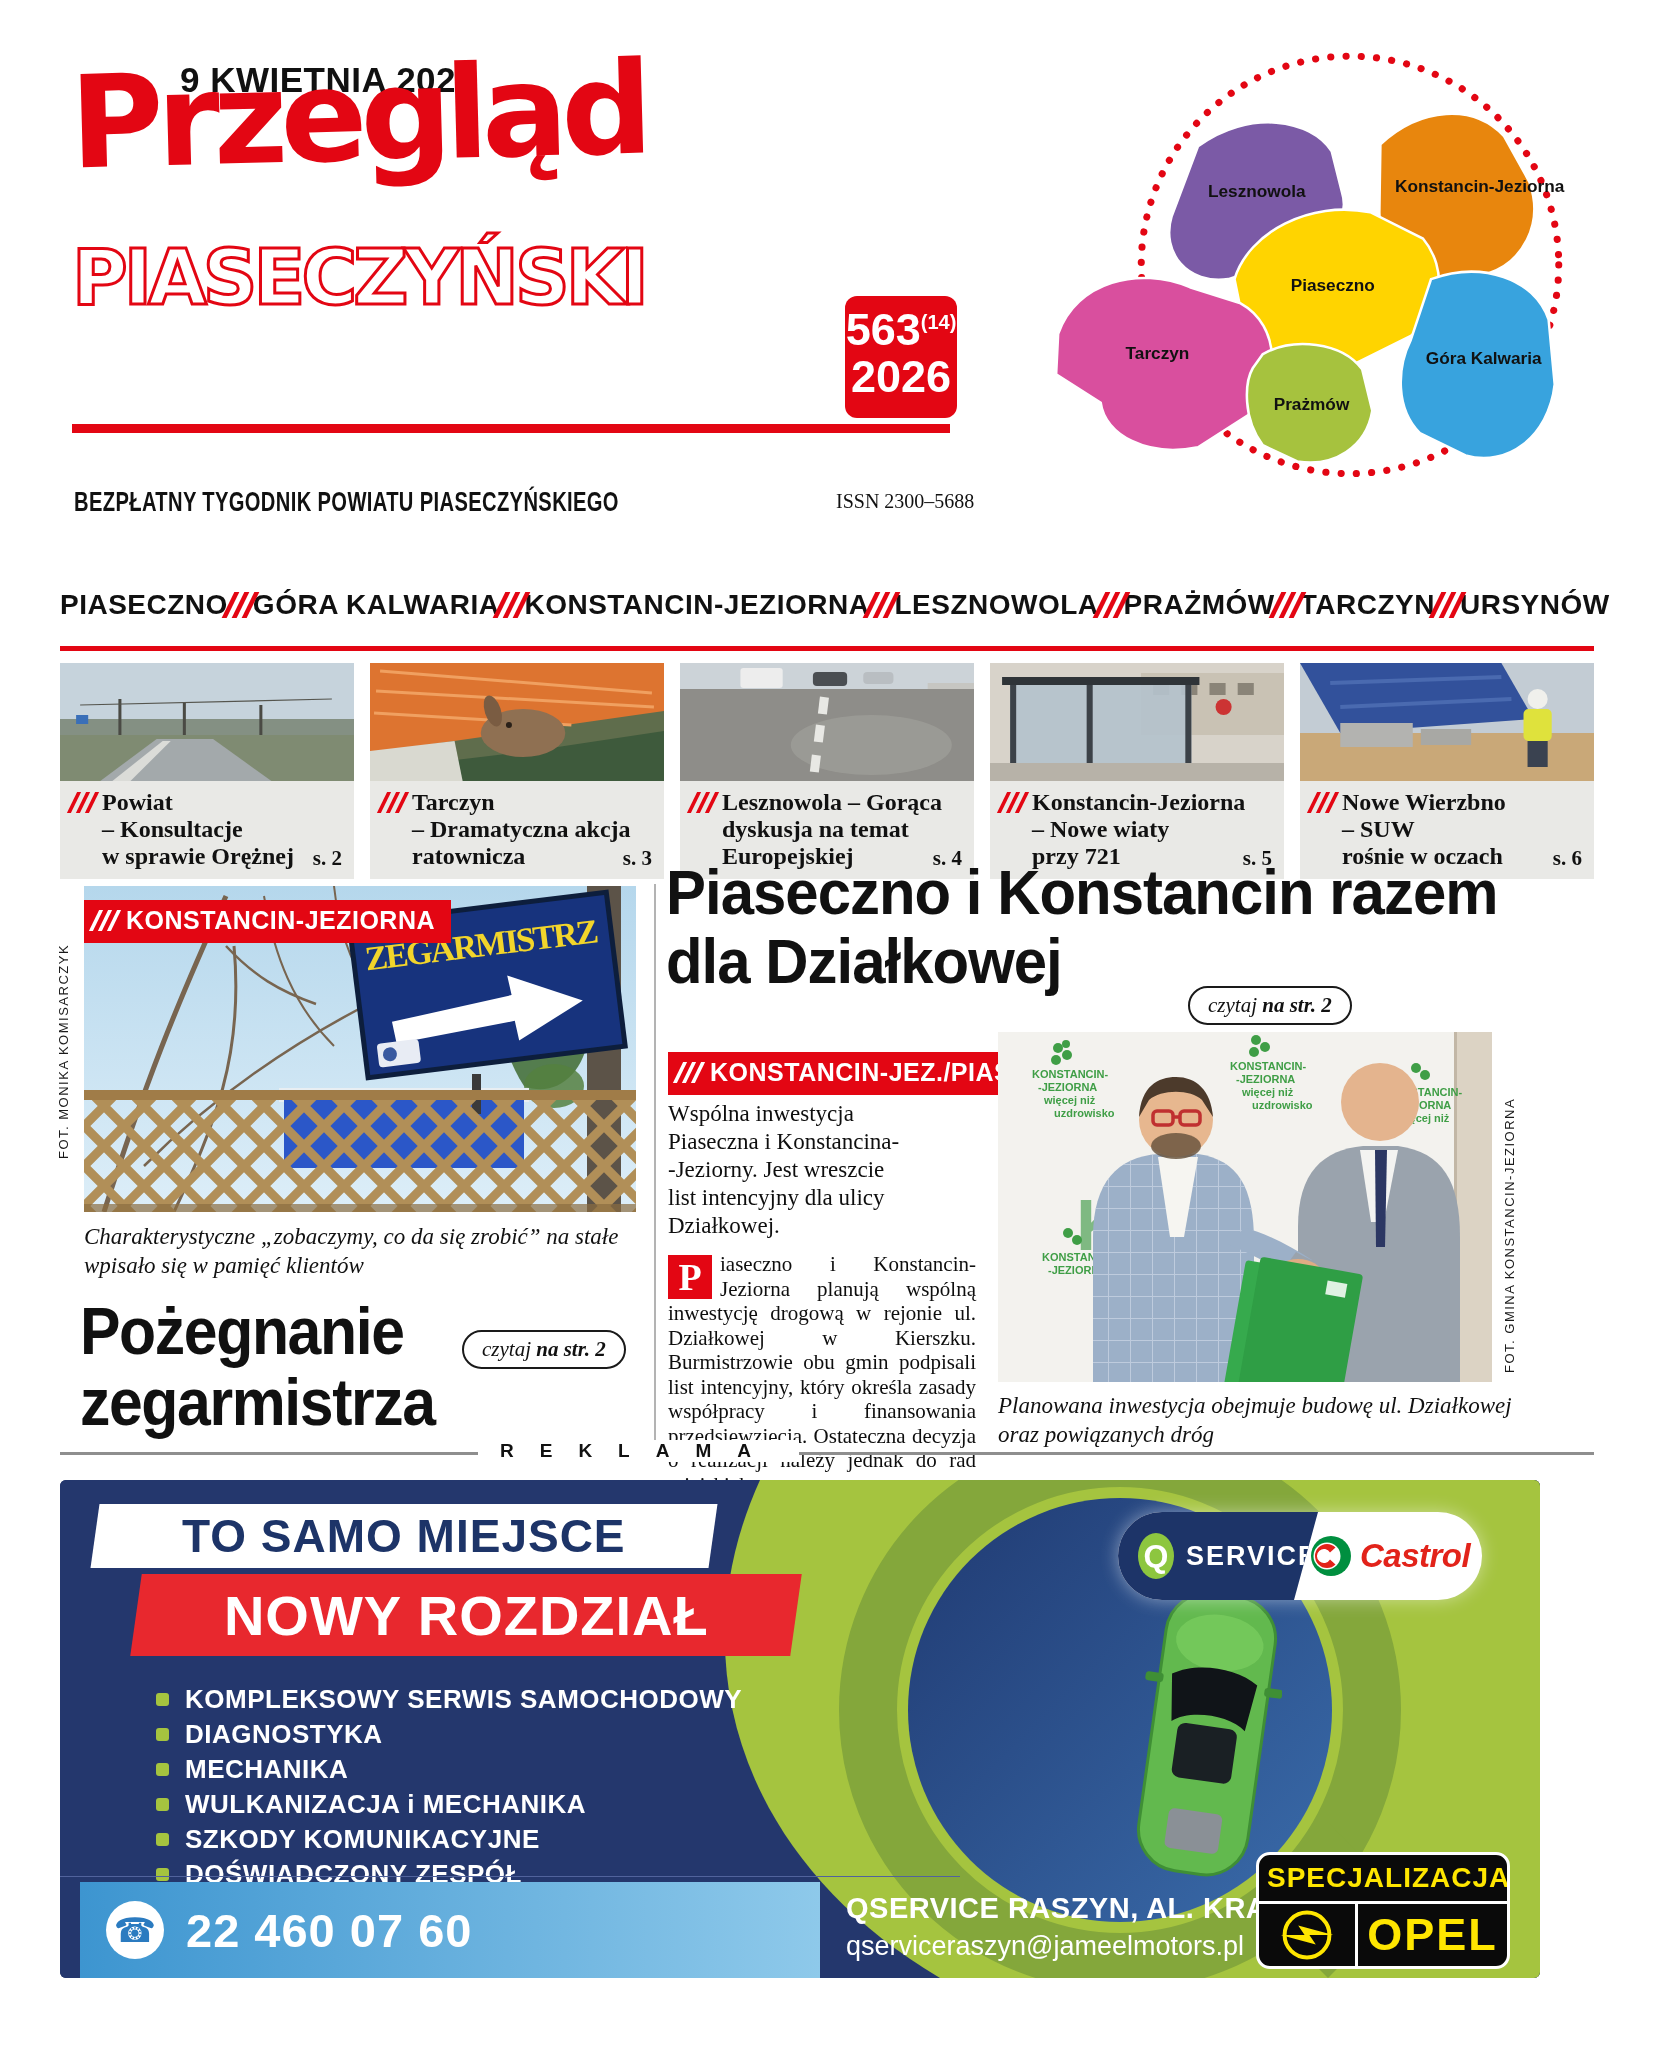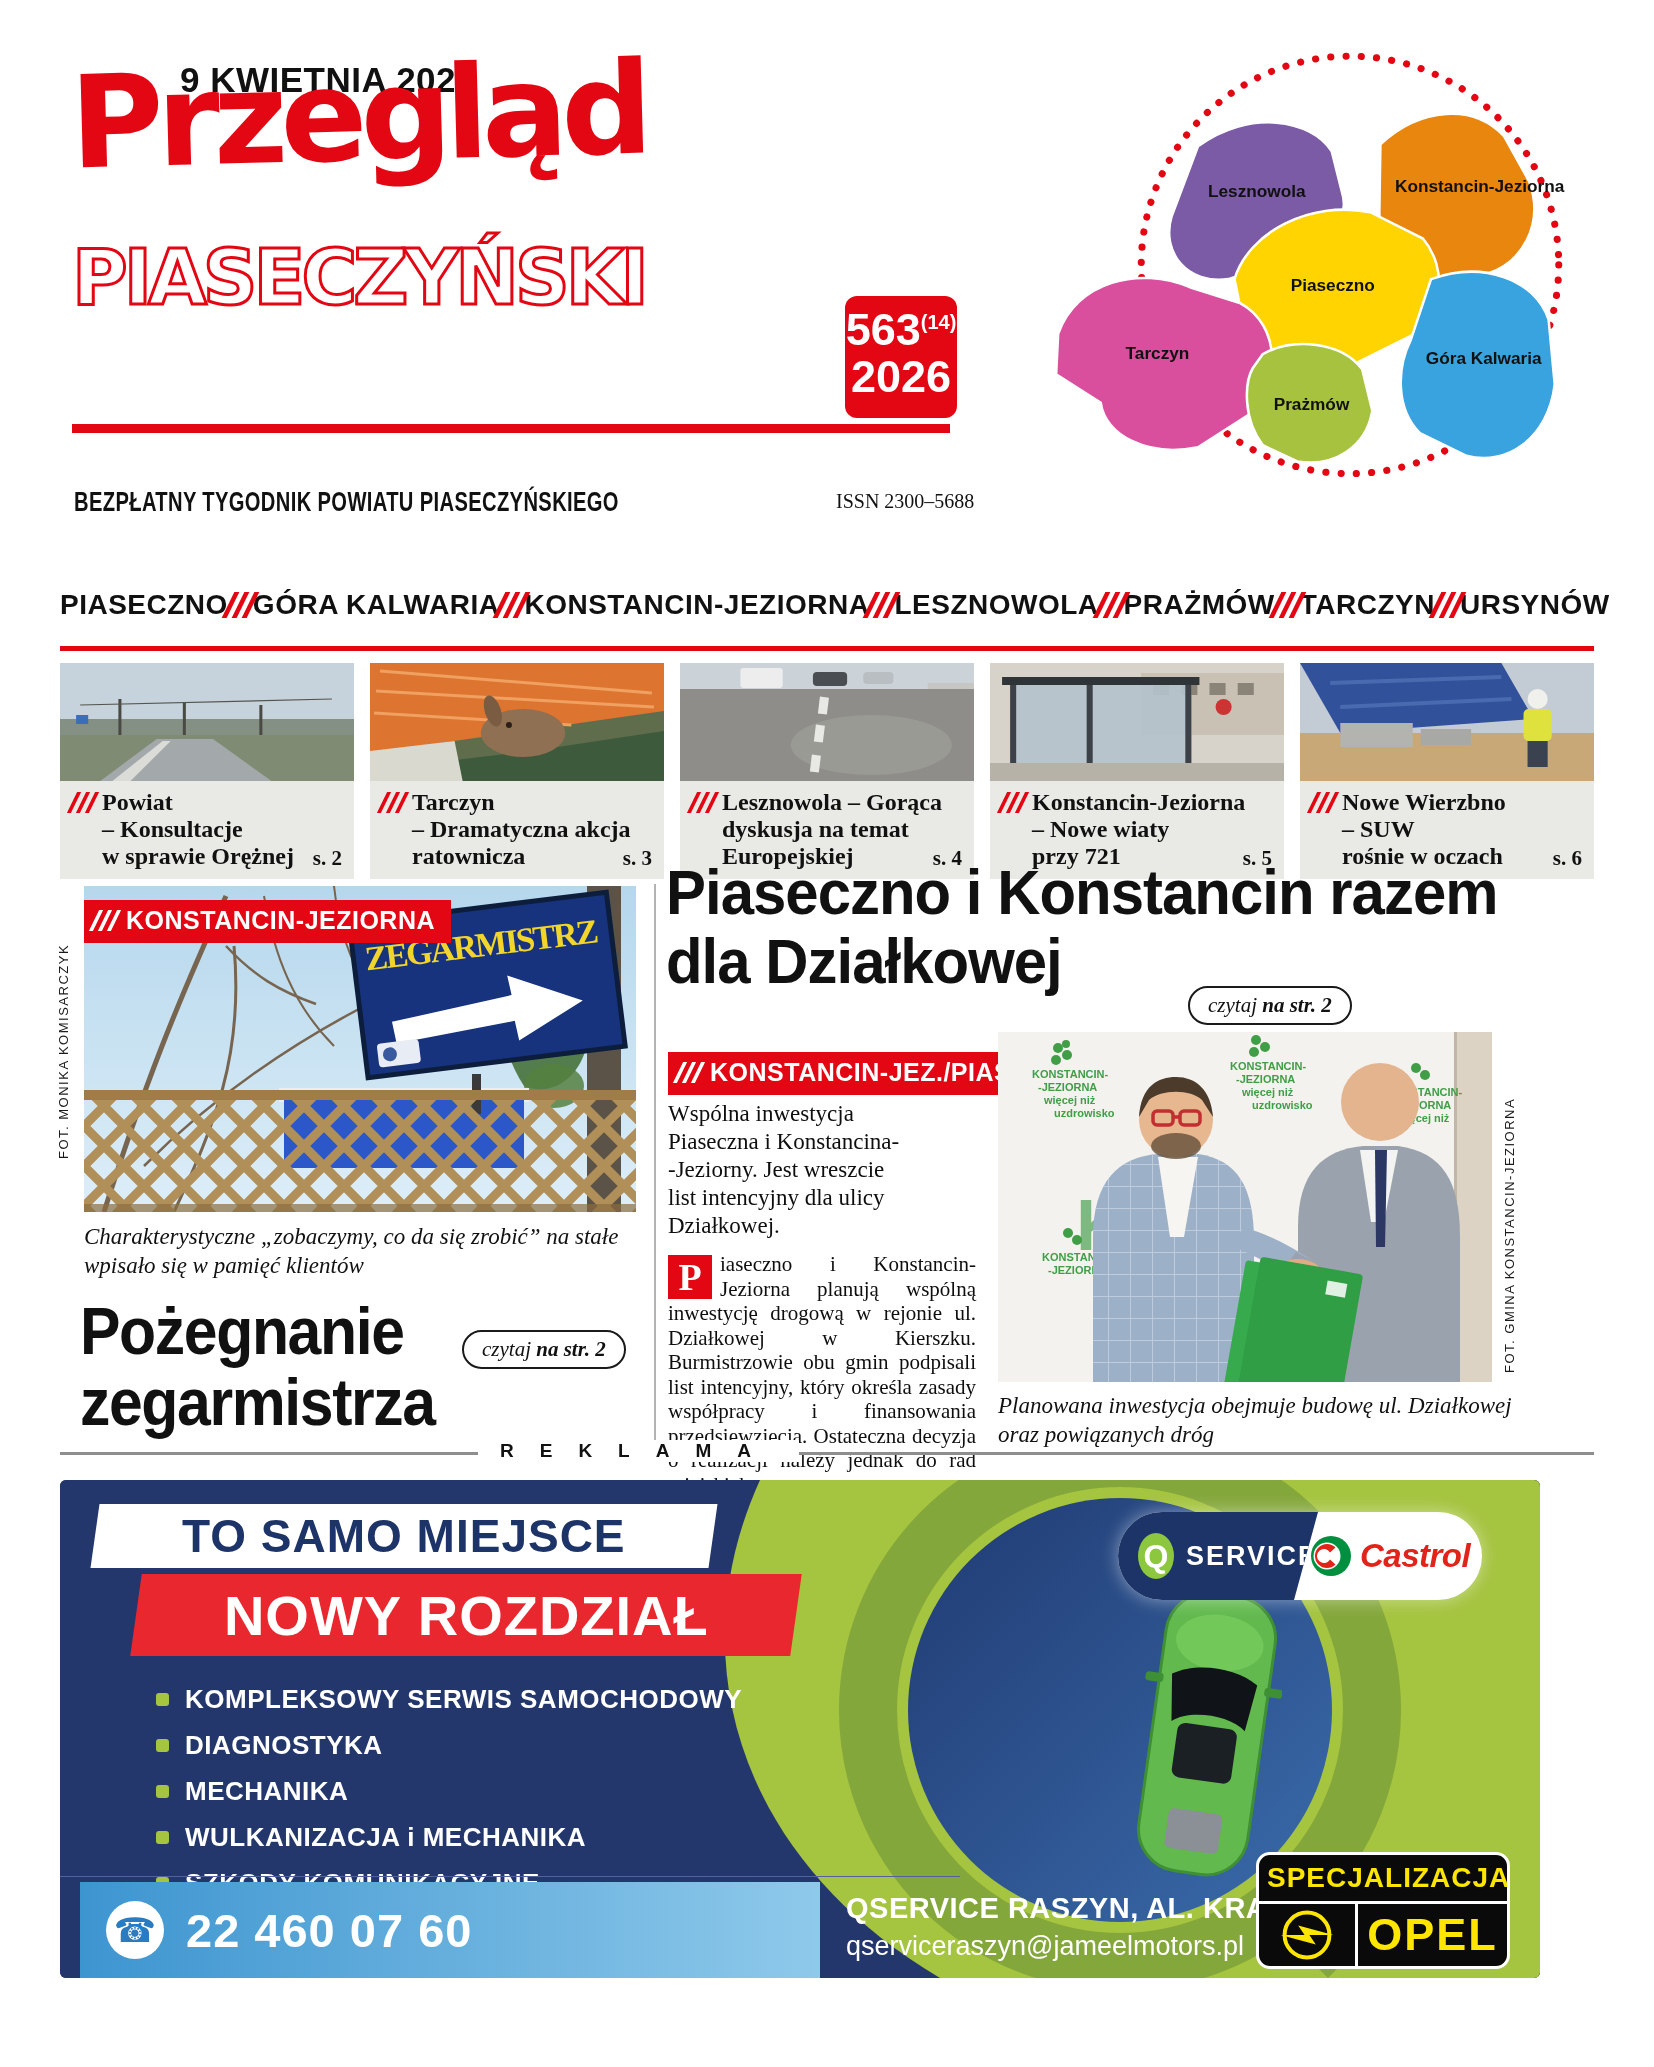--- a/index.html
+++ b/index.html
@@ -83,21 +83,21 @@
 
   
   .ad{left:60px;top:1480px;width:1480px;height:498px;background:#24376d;border-radius:6px;overflow:hidden;}
   .ad svg.bg{position:absolute;left:0;top:0;}
   .banner{position:absolute;display:flex;align-items:center;justify-content:center;transform:skewX(-8deg);}
   .banner>span{display:block;transform:skewX(8deg);white-space:nowrap;}
   .banner-white{left:35px;top:24px;width:618px;height:64px;background:#fff;color:#1d3468;
                 font-size:46px;font-weight:700;letter-spacing:1px;}
   .banner-red{left:76px;top:94px;width:660px;height:82px;background:#e8282e;color:#fff;
               font-size:56px;font-weight:700;letter-spacing:1px;}
-  .bullets{position:absolute;left:96px;top:204px;display:flex;flex-direction:column;gap:15px;}
+  .bullets{position:absolute;left:96px;top:204px;display:flex;flex-direction:column;gap:4px;}
   .bullet{display:flex;align-items:center;gap:16px;color:#fff;font-size:26px;font-weight:600;
           letter-spacing:.5px;white-space:nowrap;}
   .bullet i{display:block;width:13px;height:13px;border-radius:3px;background:#a5c43f;}
   .ad-sep{position:absolute;left:0;top:396px;width:900px;height:1px;background:#51639c;}
   .contactbar{position:absolute;left:20px;top:402px;width:740px;height:96px;
               background:linear-gradient(90deg,#3d95d0,#8ec9ea);display:flex;align-items:center;gap:22px;
               padding-left:26px;box-sizing:border-box;}
   .phone-icon{width:58px;height:58px;border-radius:50%;background:#fff;color:#2b7bc0;
               display:flex;align-items:center;justify-content:center;font-size:34px;}
   .phone-num{color:#fff;font-size:47px;font-weight:700;letter-spacing:1px;}

